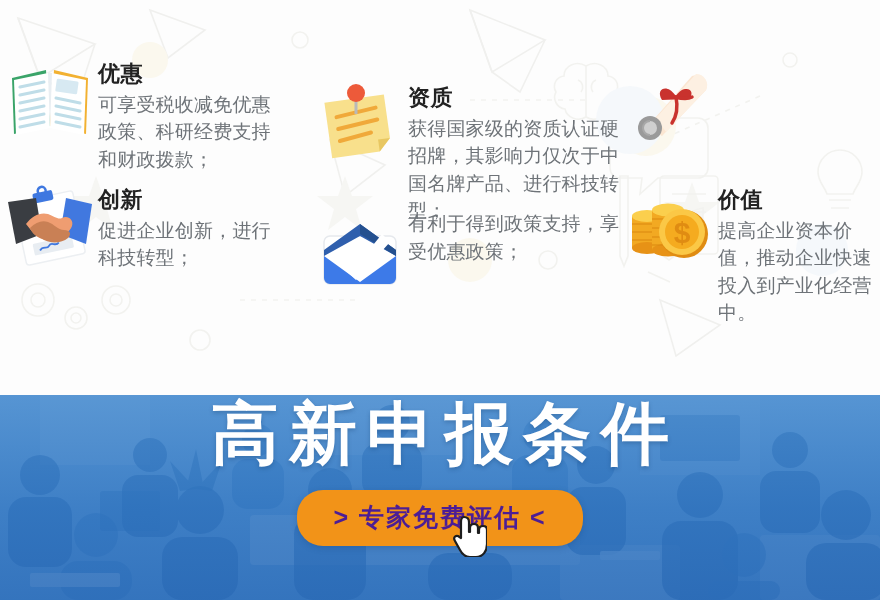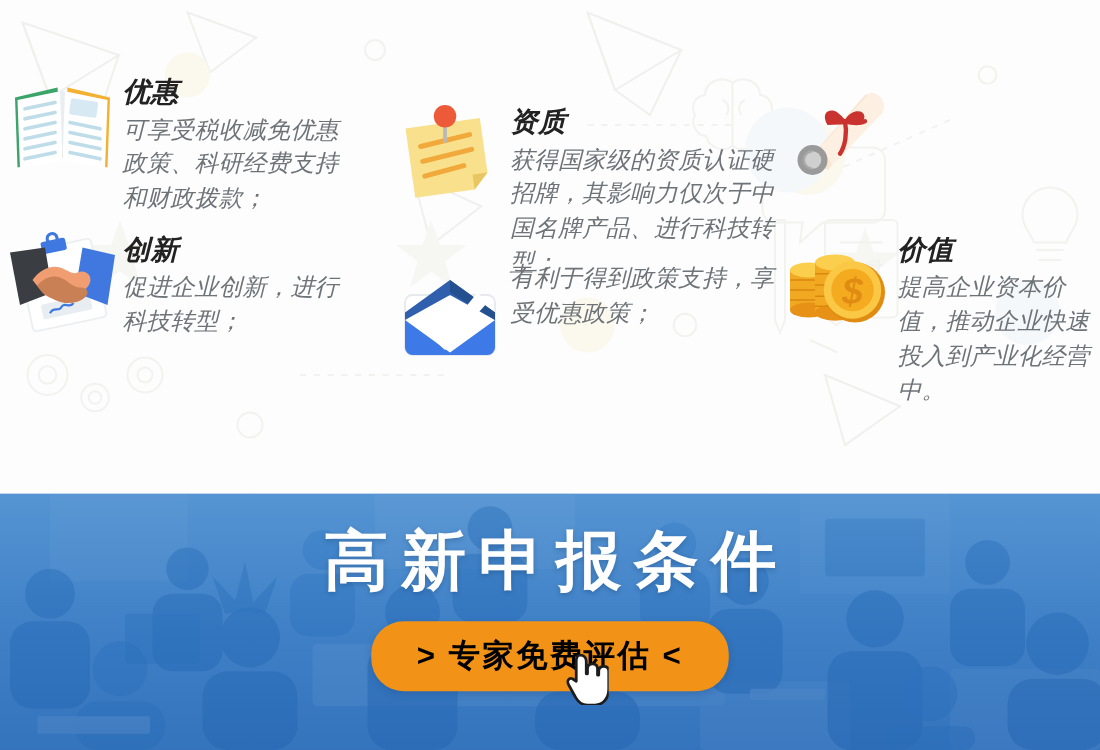--- a/index.html
+++ b/index.html
@@ -37,21 +37,20 @@
     height: 395px;
     pointer-events: none;
   }
 
   .features-grid {
     position: absolute;
     left: 0;
     top: 0;
     width: 880px;
     height: 395px;
-    font-style: italic;
   }
   .feature {
     position: absolute;
     display: flex;
     align-items: flex-start;
   }
   .feat-icon {
     flex: 0 0 auto;
     width: 88px;
     height: 88px;
@@ -114,39 +113,39 @@
     mix-blend-mode: normal;
   }
   .banner-inner {
     position: absolute;
     inset: 0;
     display: flex;
     flex-direction: column;
     align-items: center;
   }
   .banner-title {
-    margin-top: 28px;
-    font-size: 52px;
+    margin-top: 5px;
+    font-size: 68px;
     line-height: 1;
     font-weight: bold;
     color: #ffffff;
     letter-spacing: 10px;
     text-indent: 10px;
     white-space: nowrap;
     text-shadow: 0 2px 4px rgba(10,45,90,0.28);
     font-family: "DejaVu Sans", "Liberation Sans", sans-serif;
   }
   .cta-wrap {
     position: relative;
     margin-top: 22px;
   }
   .cta-button {
     display: inline-block;
     background: #f29318;
-    color: #000000;
+    color: #4c1d95;
     font-size: 25px;
     font-weight: bold;
     letter-spacing: 2px;
     padding: 11px 36px 12px 36px;
     border: none;
     border-radius: 26px;
     box-shadow: 0 2px 6px rgba(20,60,110,0.25);
     cursor: pointer;
     white-space: nowrap;
     font-family: "Liberation Sans", "DejaVu Sans", sans-serif;

